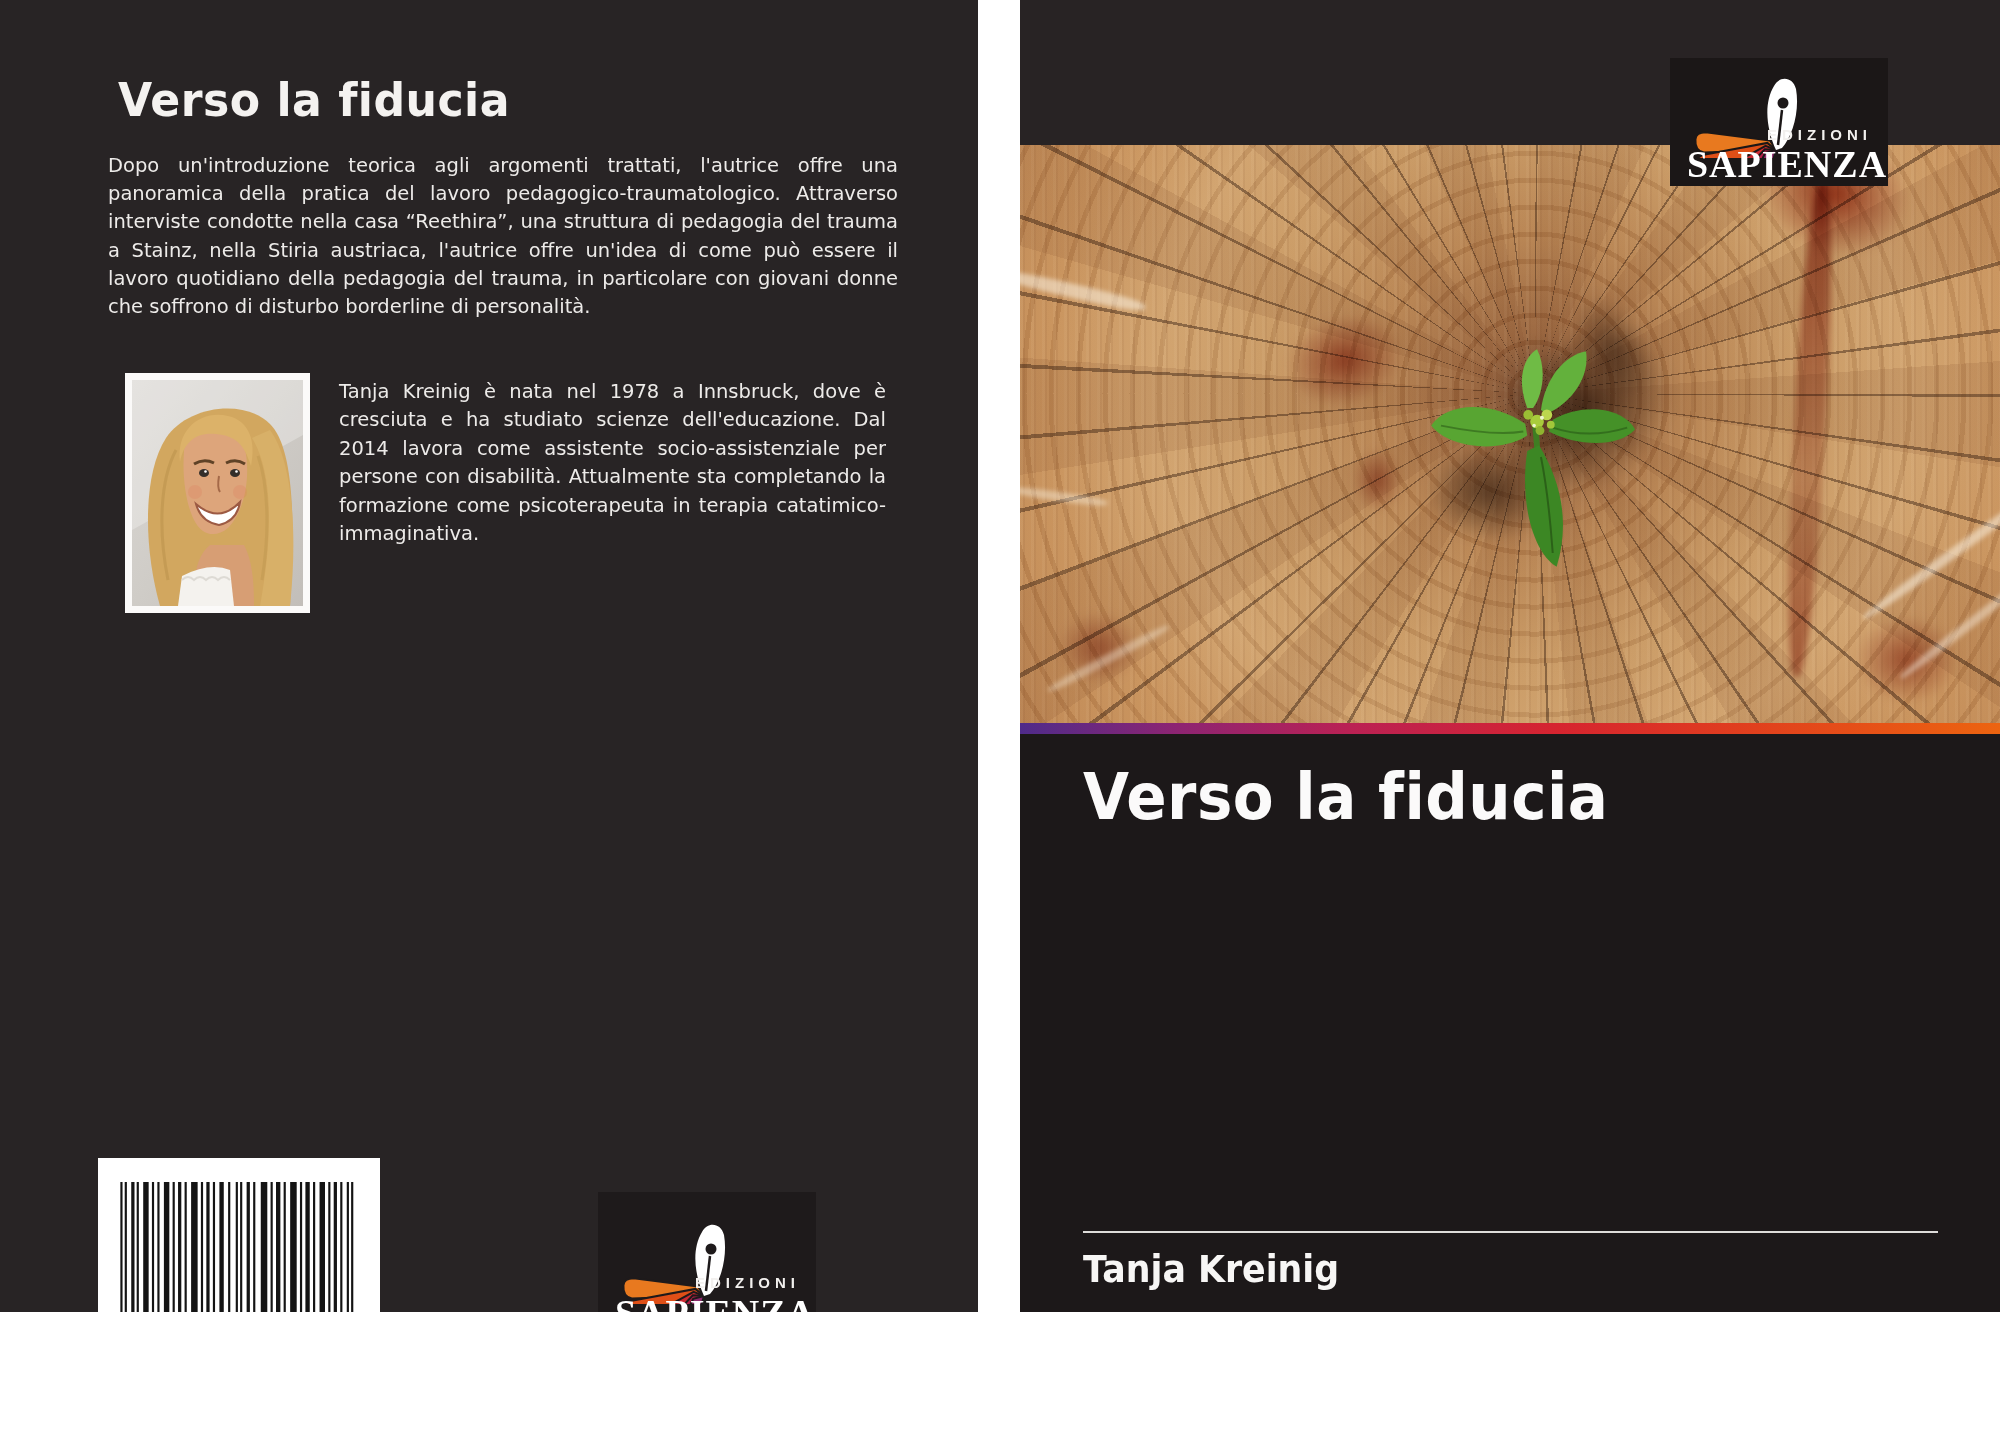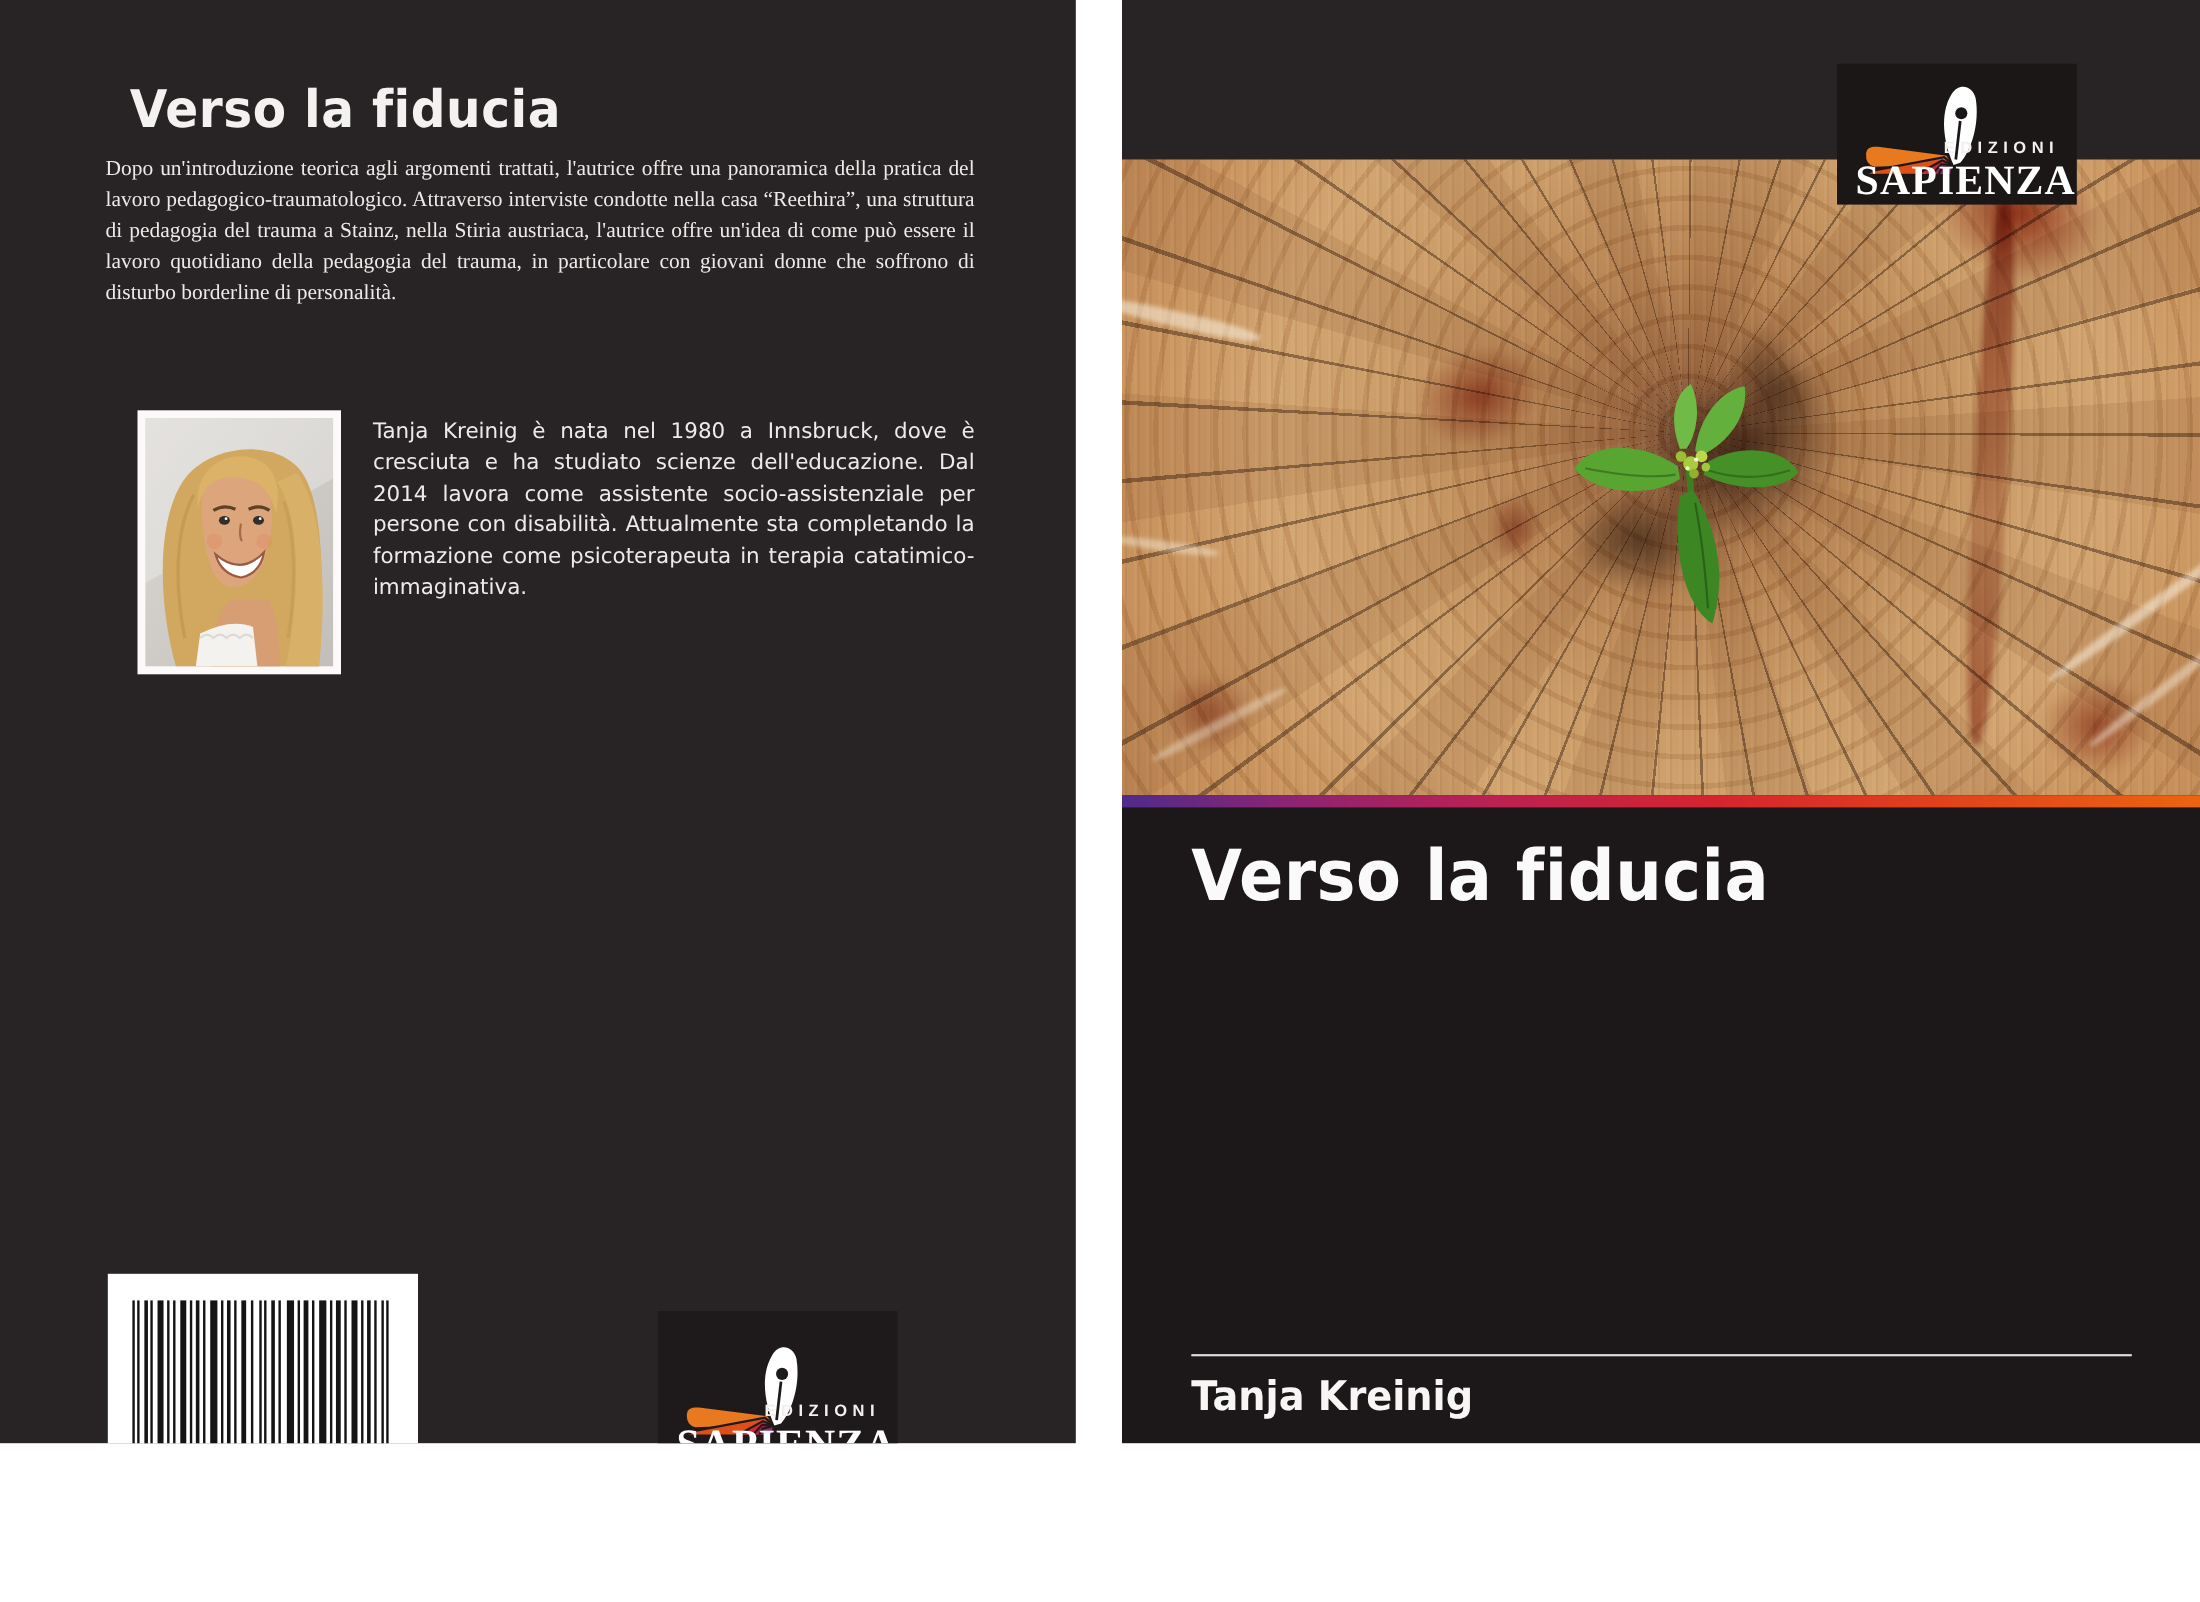--- a/index.html
+++ b/index.html
@@ -6,22 +6,22 @@
   body{position:relative;width:2000px;height:1456px;background:#ffffff;overflow:hidden;
        font-family:"DejaVu Sans", sans-serif;}
   .page{position:absolute;top:0;height:1312px;overflow:hidden;}
   .back{left:0;width:978px;background:#282425;}
   .front{left:1020px;width:980px;background:#1c1819;}
 
   
   .bc-title{position:absolute;left:118px;top:72px;margin:0;font-size:47px;font-weight:bold;
             color:#f4f2f0;letter-spacing:.5px;transform:scaleX(.94);transform-origin:left top;
             white-space:nowrap;}
-  .bc-desc{position:absolute;left:96px;top:140px;width:790px;margin:0;font-size:19.5px;
-           line-height:28.2px;color:#edebe9;text-align:justify;font-family:Liberation Serif, serif;}
+  .bc-desc{position:absolute;left:96px;top:140px;width:790px;margin:12px;font-size:19.5px;
+           line-height:28.2px;color:#edebe9;text-align:justify;}
   .photo-frame{position:absolute;left:125px;top:373px;width:185px;height:240px;margin:0;
                background:#fbfaf9;padding:7px;box-sizing:border-box;}
   .photo-frame svg{width:100%;height:100%;display:block;}
   .bc-bio{position:absolute;left:339px;top:378px;width:547px;margin:0;font-size:19.5px;
           line-height:28.4px;color:#edebe9;text-align:justify;}
 
   .barcode{position:absolute;left:98px;top:1158px;width:282px;height:238px;background:#ffffff;}
   .barcode svg{position:absolute;left:18px;top:24px;width:246px;height:178px;}
   .bc-digits{position:absolute;left:14px;right:8px;bottom:6px;display:flex;align-items:baseline;
              font-size:20px;color:#161616;}
@@ -128,21 +128,21 @@
       <circle cx="104.5" cy="91.5" r="1.3" fill="#ffffff"></circle>
       <path d="M87,96 Q85,108 88,112" stroke="rgba(150,90,60,.8)" stroke-width="2" fill="none"></path>
       <circle cx="63" cy="112" r="7" fill="rgba(222,122,92,.25)"></circle>
       <circle cx="108" cy="112" r="7" fill="rgba(222,122,92,.25)"></circle>
       <path d="M64,124 Q87,144 108,122 Q105,141 87,145 Q69,142 64,124 Z" fill="#ffffff" stroke="#9c5a43" stroke-width="2"></path>
       <path d="M120,58 C140,90 142,150 128,226 L158,226 C166,150 160,80 138,50 Z" fill="#d8b068"></path>
       <path d="M130,200 C138,150 136,104 126,76" stroke="#c29a52" stroke-width="3" fill="none" opacity=".6"></path>
     </svg>
   </figure>
 
-  <p class="bc-bio">Tanja Kreinig è nata nel 1980 a Innsbruck, dove è cresciuta e ha studiato scienze dell'educazione. Dal 2014 lavora come assistente socio-assistenziale per persone con disabilità. Attualmente sta completando la formazione come psicoterapeuta in terapia catatimico-immaginativa.</p>
+  <p class="bc-bio">Tanja Kreinig è nata nel 1978 a Innsbruck, dove è cresciuta e ha studiato scienze dell'educazione. Dal 2014 lavora come assistente socio-assistenziale per persone con disabilità. Attualmente sta completando la formazione come psicoterapeuta in terapia catatimico-immaginativa.</p>
 
   <div class="barcode">
     <svg viewBox="0 0 226 164" preserveAspectRatio="none">
       <g fill="#141414">
         <rect x="4" y="0" width="2" height="160"></rect>
           <rect x="8" y="0" width="2" height="160"></rect>
         <rect x="14" y="0" width="3" height="146"></rect>
           <rect x="19" y="0" width="2" height="146"></rect>
         <rect x="25" y="0" width="5" height="146"></rect>
           <rect x="33" y="0" width="2" height="146"></rect>

